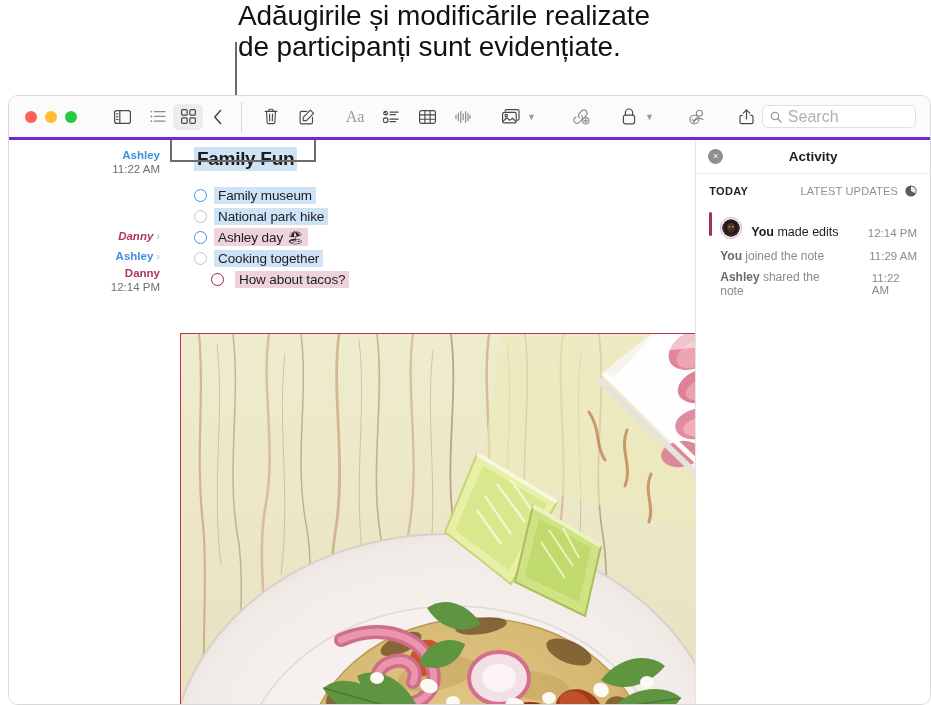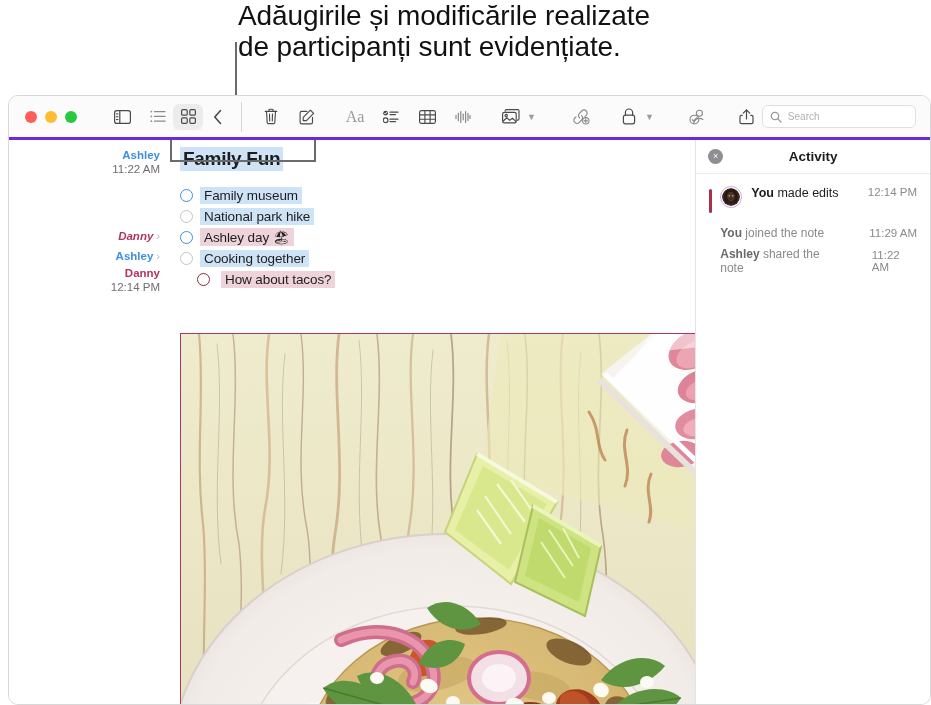--- a/index.html
+++ b/index.html
@@ -84,21 +84,21 @@
     width: 208px; height: 23px;
     border: 1px solid #e0e0e0;
     border-radius: 6px;
     background: #ffffff;
     display: flex; align-items: center;
     padding: 0 7px;
     gap: 6px;
     margin-left: auto;
     margin-right: 4px;
   }
-  .search-box .ph { font-size: 10px; color: #b0b0b4; }
+  .search-box .ph { font-size: 16px; color: #b0b0b4; }
 
   
   .body-split { display: flex; height: 565px; }
   .note-pane {
     position: relative;
     width: 687px;
     background: #ffffff;
     overflow: hidden;
   }
   .activity-pane {
@@ -118,21 +118,21 @@
   }
   .gutter-entry { position: absolute; right: 12px; }
   .g-name { font-size: 11.5px; font-weight: bold; line-height: 14px; }
   .g-time { font-size: 11.5px; color: #6e6e73; line-height: 14px; }
   .g-arrow { font-size: 11px; color: #b8b8bc; font-weight: normal; margin-left: 3px; }
   .c-ashley { color: #3f8fdf; }
   .c-danny { color: #b0365c; }
 
   .note-content {
     position: absolute;
-    left: 171px; top: 0;
+    left: 185px; top: 0;
     width: 520px;
   }
   .note-title {
     font-size: 19px;
     font-weight: bold;
     color: #1d1d1f;
     letter-spacing: -0.3px;
     margin-top: 7px;
     display: inline-block;
     padding: 1px 3px;
@@ -219,21 +219,21 @@
     color: #909095;
     letter-spacing: 0.2px;
   }
   .act-clock {
     width: 12px; height: 12px;
     margin-left: 7px;
   }
 
   .act-main-row {
     display: flex;
-    align-items: flex-start;
+    align-items: flex-end;
     padding: 0 13px;
     margin-top: 12px;
     position: relative;
     height: 30px;
   }
   .unread-bar {
     position: absolute;
     left: 13px; top: 3px;
     width: 3px; height: 24px;
     background: #a8304d;
@@ -738,20 +738,28 @@
         </svg>
       </div>
     </div>
 
     <div class="activity-pane">
       <div class="act-header">
         <div class="act-close">×</div>
         <div class="act-title">Activity</div>
       </div>
 
+      <div class="act-sub">
+        <span class="act-today">TODAY</span>
+        <span class="act-latest">LATEST UPDATES</span>
+        <svg class="act-clock" viewBox="0 0 12 12">
+          <circle cx="6" cy="6" r="5.6" fill="#5a5a5f"></circle>
+          <path d="M6 6 L6 1.4 A4.6 4.6 0 0 1 10.1 8.2 Z" fill="#ffffff" opacity="0.9"></path>
+        </svg>
+      </div>
 
       <div class="act-main-row">
         <div class="unread-bar"></div>
         <div class="avatar-wrap">
           <svg viewBox="0 0 20 20" width="18" height="18">
             <circle cx="10" cy="10" r="10" fill="#e8e0f2"></circle>
             <circle cx="10" cy="10" r="10" fill="#3b2a20"></circle>
             <path d="M10 1.4c5 0 7.4 3.6 7.4 8 0 4-1.6 6.6-3.4 7.8 0-2.6-1.6-4-4-4s-4 1.4-4 4C4.2 16 2.6 13.4 2.6 9.4c0-4.4 2.4-8 7.4-8z" fill="#231812"></path>
             <ellipse cx="10" cy="9.6" rx="4.6" ry="5.4" fill="#4a3326"></ellipse>
             <circle cx="8.2" cy="8.6" r="0.85" fill="#efe7dd"></circle>

